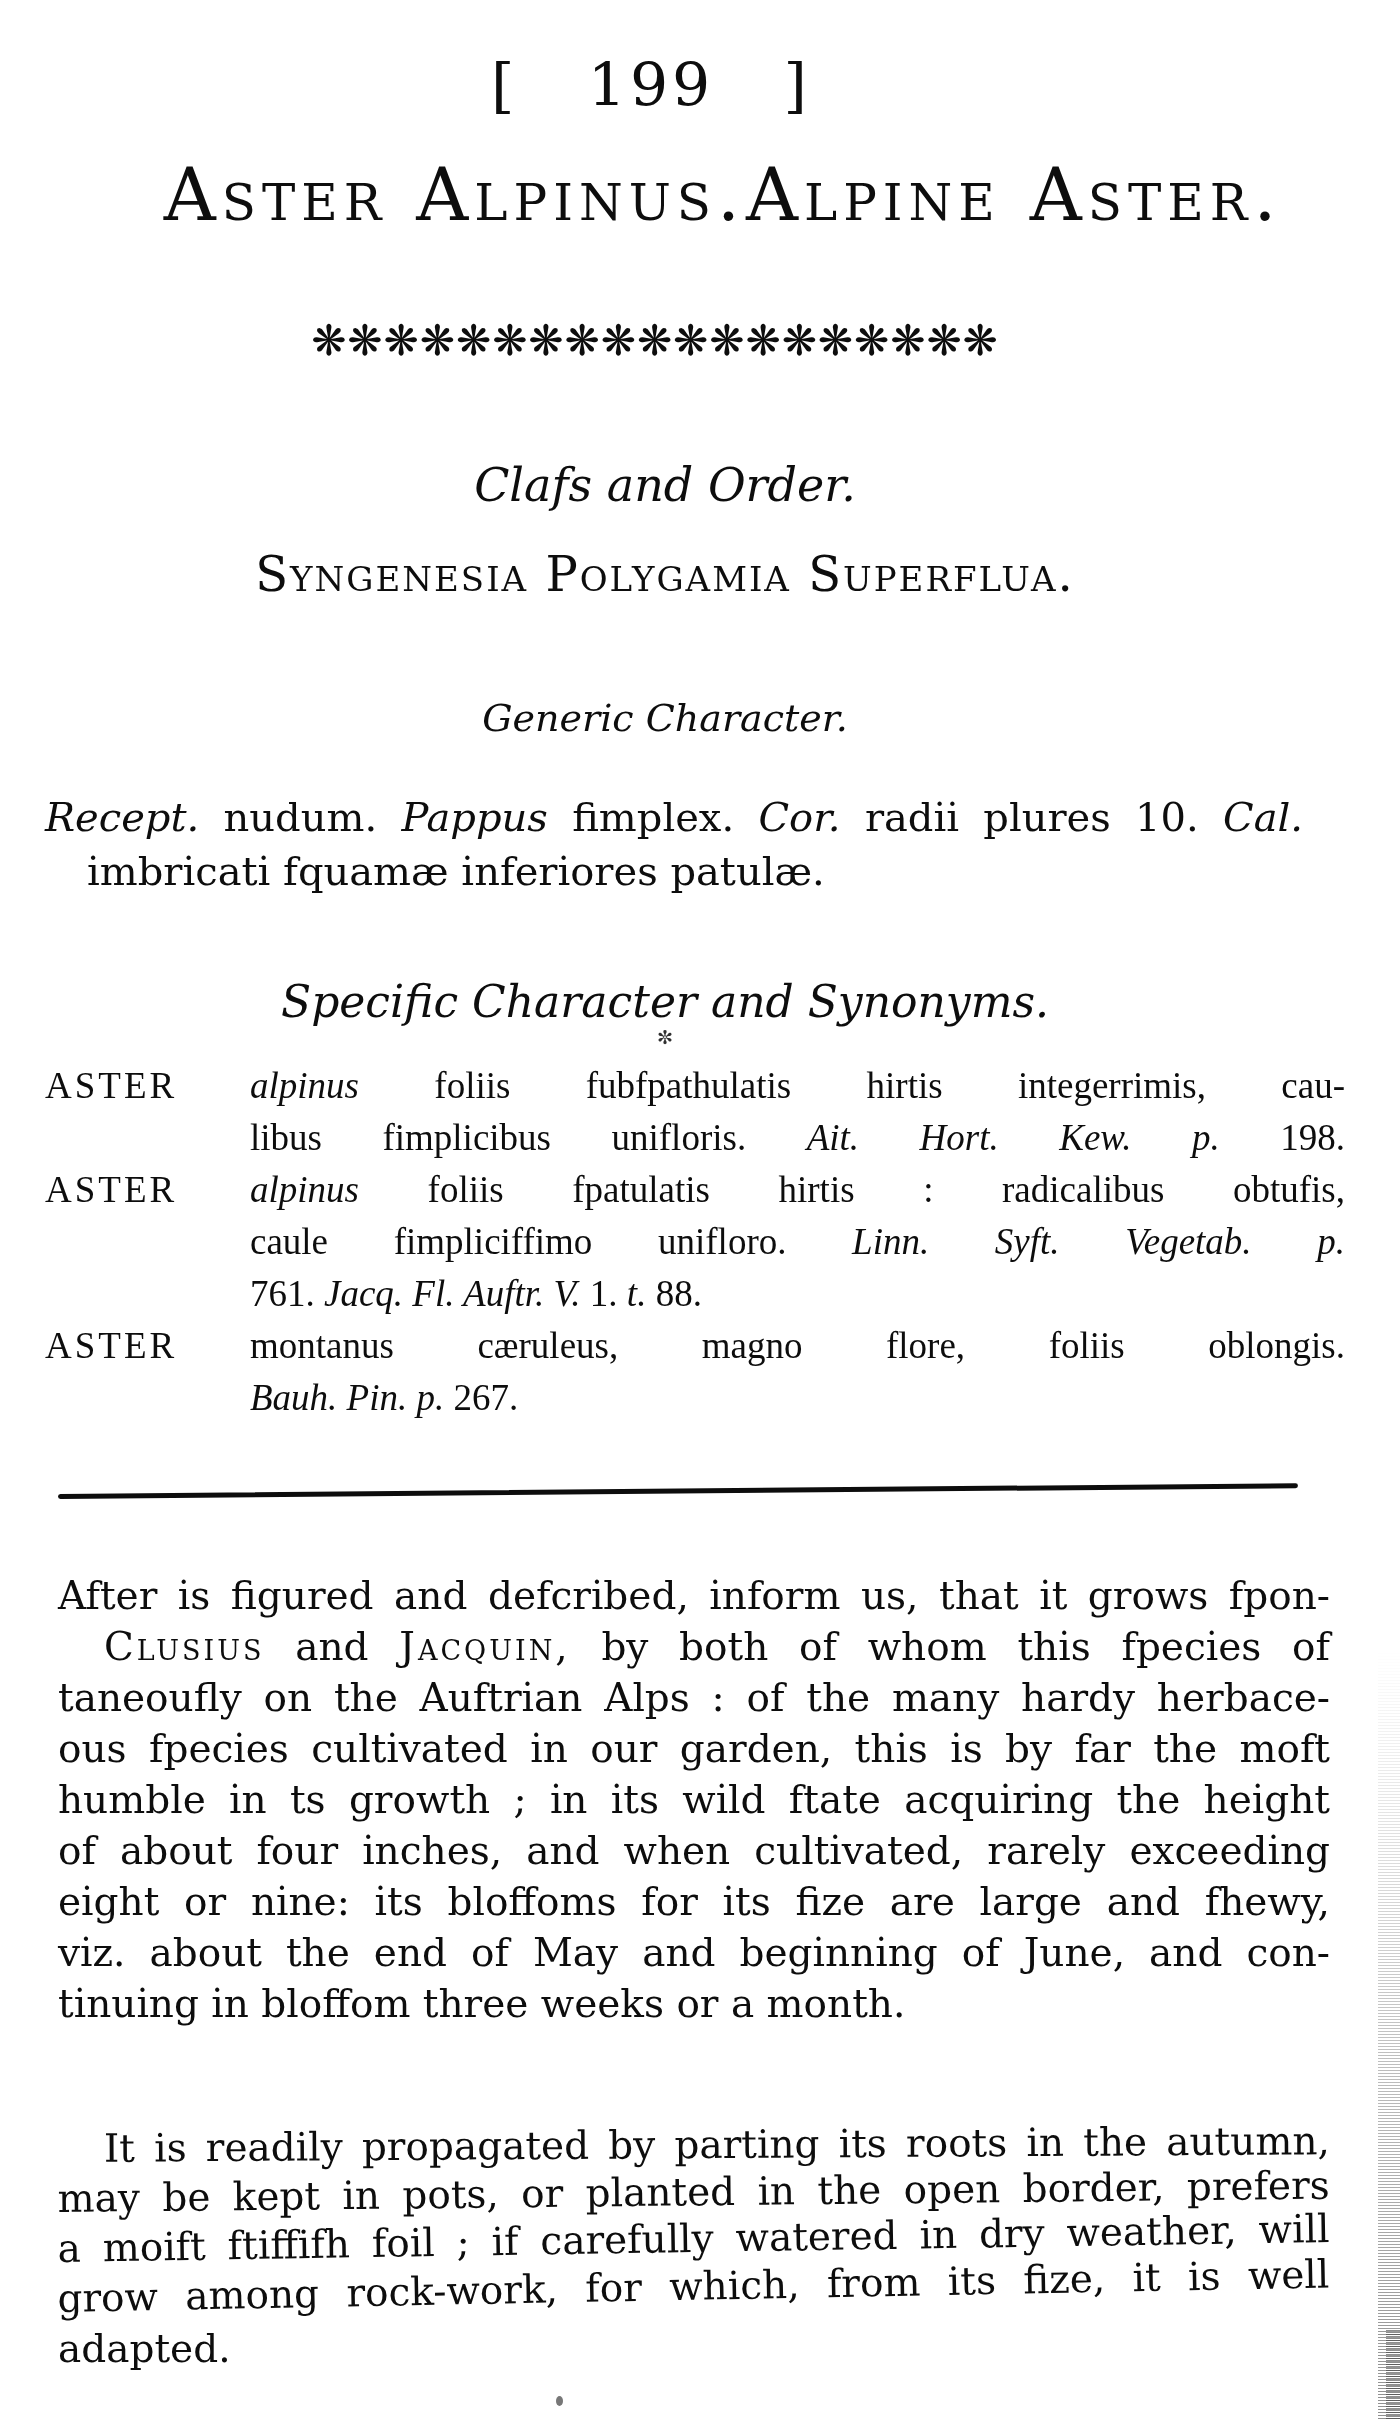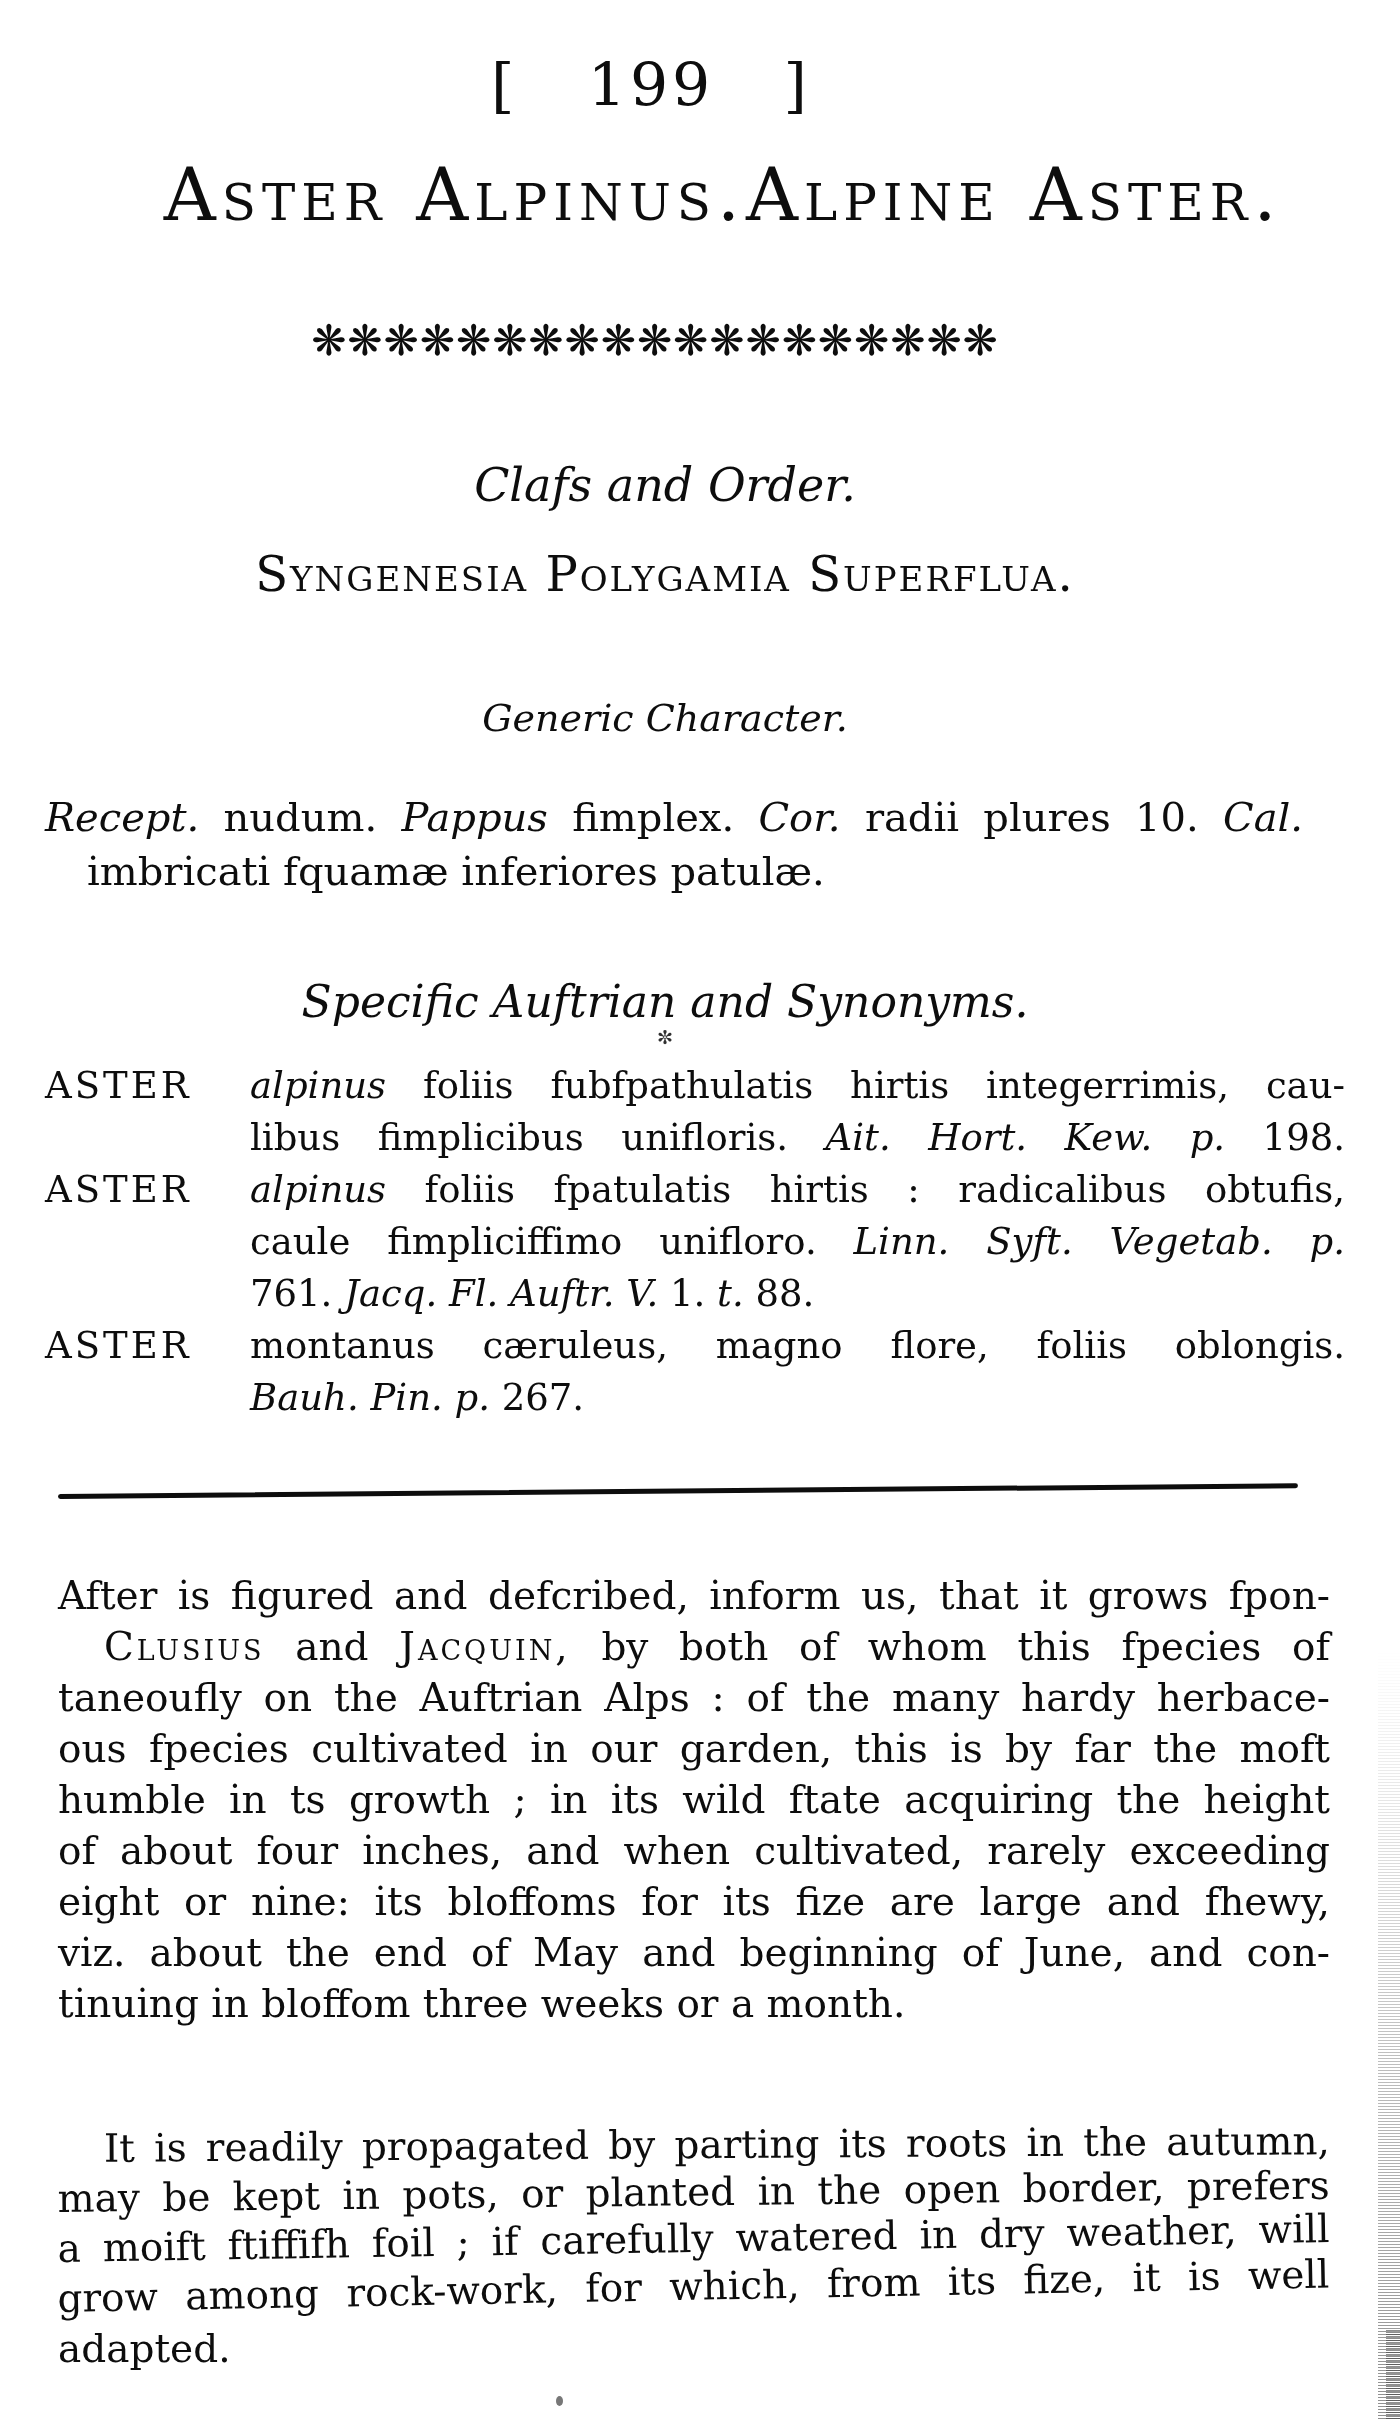--- a/index.html
+++ b/index.html
@@ -28,21 +28,21 @@
     font-size:48px;font-variant:small-caps;letter-spacing:2px;}
   #generic-heading{top:696px;left:40px;width:1250px;text-align:center;
     font-style:italic;font-size:38px;}
   #generic-lines{top:790px;left:45px;width:1258px;font-size:40px;line-height:54px;}
   #generic-lines .l2{padding-left:42px;}
   #specific-heading{top:976px;left:40px;width:1250px;text-align:center;
     font-style:italic;font-size:44px;}
   #specific-ornament{top:1026px;left:40px;width:1250px;text-align:center;
     font-size:19px;opacity:.85;font-family:"DejaVu Sans",sans-serif;}
   #synonyms{top:1060px;left:45px;width:1300px;font-size:37px;line-height:52px;}
-  #synonyms .entry{position:relative;padding-left:205px;}
+  #synonyms .entry{position:relative;padding-left:205px;font-family:Liberation Serif, serif;}
   #synonyms .line{position:relative;}
   #synonyms .term{position:absolute;left:-205px;top:0;letter-spacing:3px;}
   #rule{top:1494px;left:58px;width:1240px;height:5px;background:#0d0d0d;
     transform:rotate(-0.5deg);transform-origin:left center;border-radius:3px;}
   .bodypara{left:58px;width:1272px;font-size:39px;}
   #para1{top:1570px;line-height:51px;}
   #para2{top:2124px;line-height:50px;}
   .t1{transform:rotate(-0.35deg);transform-origin:left bottom;}
   .t2{transform:rotate(-0.6deg);transform-origin:left bottom;}
   .t3{transform:rotate(-0.9deg);transform-origin:left bottom;}
@@ -73,21 +73,21 @@
 
   <div id="class-heading" class="abs">Clafs and Order.</div>
   <div id="class-value" class="abs">Syngenesia Polygamia Superflua.</div>
 
   <div id="generic-heading" class="abs">Generic Character.</div>
   <div id="generic-lines" class="abs">
     <div class="jl"><span class="i">Recept.</span><span> nudum. </span><span class="i">Pappus</span><span> fimplex. </span><span class="i">Cor.</span><span> radii plures 10. </span><span class="i">Cal.</span></div>
     <div class="l2"><span>imbricati fquamæ inferiores patulæ.</span></div>
   </div>
 
-  <div id="specific-heading" class="abs">Specific Auftrian and Synonyms.</div>
+  <div id="specific-heading" class="abs">Specific Character and Synonyms.</div>
   <div id="specific-ornament" class="abs">✼</div>
 
   <div id="synonyms" class="abs">
     <div class="entry">
       <div class="line jl">
         <span class="term">ASTER</span><span><span class="i">alpinus</span><span> foliis fubfpathulatis hirtis integerrimis, cau-</span></span>
       </div>
       <div class="line jl"><span>libus fimplicibus unifloris. </span><span class="i">Ait. Hort. Kew. p.</span><span> 198.</span></div>
     </div>
     <div class="entry">

